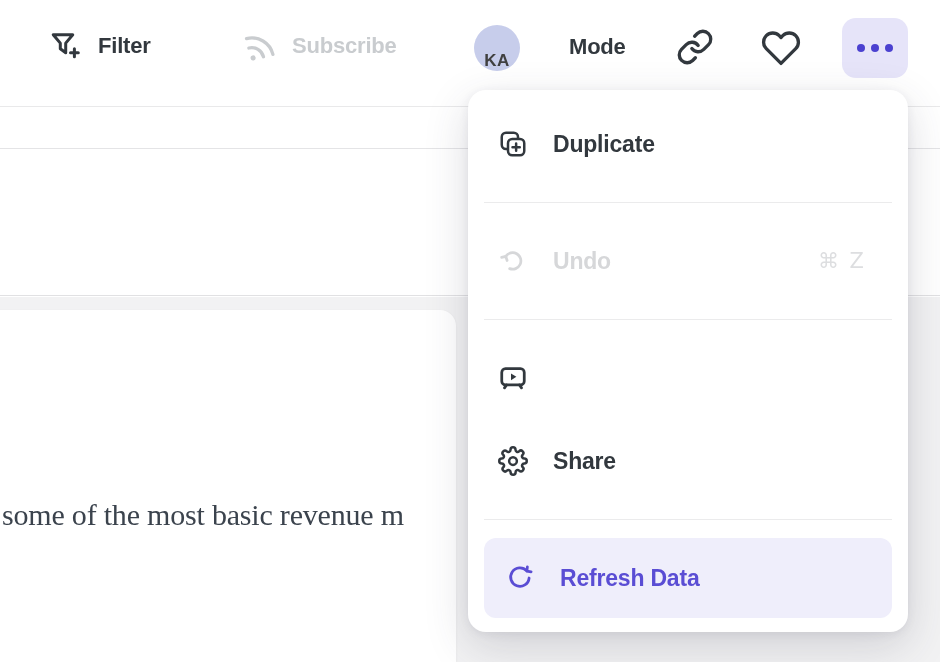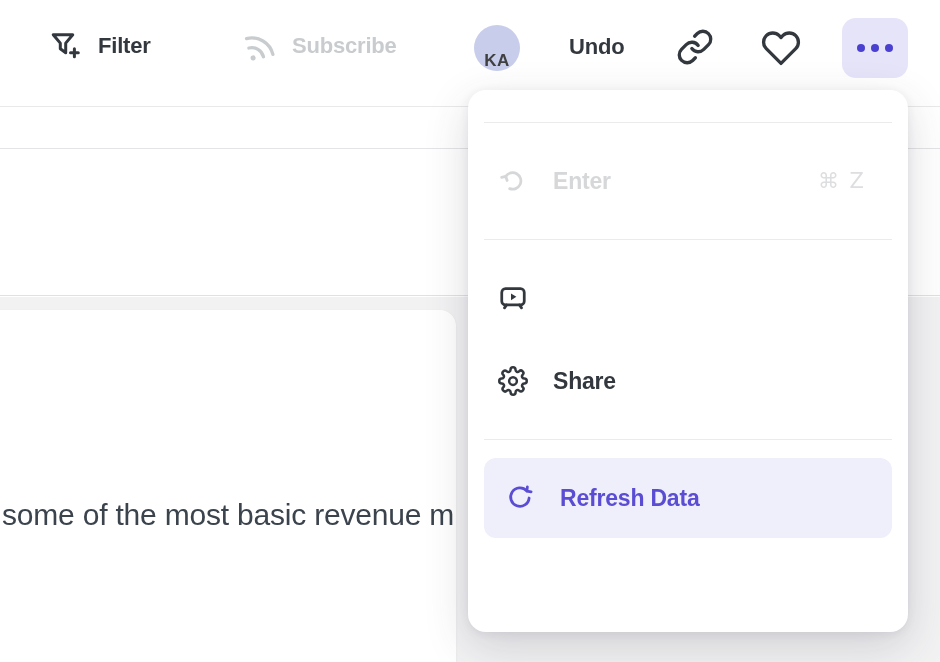--- a/index.html
+++ b/index.html
@@ -14,21 +14,21 @@
   .band-sub    { top:108px; height:41px; border-bottom:1px solid #e4e4e6; }
   .band-card   { top:150px; height:146px; border-bottom:1px solid #e1e1e3; }
   .lower-bg    { position:absolute; left:0; top:297px; width:940px; height:365px; background:#f2f2f3; }
   .card-bottom {
     position:absolute; left:-18px; top:310px; width:474px; height:370px;
     background:#fff; border-top-right-radius:16px;
     box-shadow:0 1px 3px rgba(0,0,0,0.06);
   }
   .body-snippet {
     position:absolute; left:20px; top:188px; width:600px;
-    font-size:30px; letter-spacing:-0.2px; color:#3b434d; white-space:nowrap;
+    font-size:30px; letter-spacing:-0.2px; color:#3b434d; white-space:nowrap;font-family:Liberation Serif, serif;
   }
   
   .toolbar { position:absolute; left:0; top:0; width:940px; height:107px; }
   .tb-item { position:absolute; display:flex; align-items:center; gap:14px; cursor:pointer; background:none; border:none; font-family:inherit; }
   .tb-label { font-size:22px; font-weight:700; letter-spacing:-0.2px; color:#32383e; }
   .tb-filter { left:48px; top:28px; }
   .tb-subscribe { left:242px; top:28px; }
   .tb-subscribe .tb-label { color:#c9cccf; }
   .tb-share { left:569px; top:34px; }
   .tb-link { left:676px; top:28px; }
@@ -106,21 +106,21 @@
         </svg>
       </span>
       <span class="tb-label">Subscribe</span>
     </button>
 
     <div class="avatar">
       <span>KA</span>
     </div>
 
     <button class="tb-item tb-share">
-      <span class="tb-label">Undo</span>
+      <span class="tb-label">Mode</span>
     </button>
 
     <button class="tb-item tb-link">
       <span class="mi-icon">
         <svg width="38" height="38" viewBox="0 0 24 24" fill="none" stroke="#32383e" stroke-width="2.1" stroke-linecap="round" stroke-linejoin="round">
           <path d="M10 13a5 5 0 0 0 7.54.54l3-3a5 5 0 0 0-7.07-7.07l-1.72 1.71"></path>
           <path d="M14 11a5 5 0 0 0-7.54-.54l-3 3a5 5 0 0 0 7.07 7.07l1.71-1.71"></path>
         </svg>
       </span>
     </button>
@@ -135,31 +135,41 @@
 
     <button class="more-btn">
       <span class="dot"></span>
       <span class="dot"></span>
       <span class="dot"></span>
     </button>
   </div>
 
   <div class="dropdown">
 
+    <button class="menu-item">
+      <span class="mi-icon">
+        <svg width="30" height="30" viewBox="0 0 24 24" fill="none" stroke="#32383e" stroke-width="2" stroke-linecap="round" stroke-linejoin="round">
+          <rect x="3" y="3" width="13" height="13" rx="3.4"></rect>
+          <rect x="8" y="8" width="13" height="13" rx="3.4" fill="#ffffff"></rect>
+          <path d="M14.5 11.6v5.8M11.6 14.5h5.8"></path>
+        </svg>
+      </span>
+      <span class="mi-label">Duplicate</span>
+    </button>
 
     <div class="menu-divider"></div>
 
     <button class="menu-item disabled">
       <span class="mi-icon">
         <svg width="30" height="30" viewBox="0 0 24 24" fill="none" stroke="#d6d7d9" stroke-width="2.2" stroke-linecap="round" stroke-linejoin="round">
           <path d="M6.2 8.3A6.6 6.6 0 1 1 9.3 18.1"></path>
           <path d="M2.9 9.1l3.3-0.8 1.1 3.3"></path>
         </svg>
       </span>
-      <span class="mi-label">Enter</span>
+      <span class="mi-label">Undo</span>
       <span class="mi-shortcut">⌘ Z</span>
     </button>
 
     <div class="menu-divider"></div>
 
     <button class="menu-item">
       <span class="mi-icon">
         <svg width="30" height="30" viewBox="0 0 24 24" fill="none" stroke="#32383e" stroke-width="2.2" stroke-linecap="round" stroke-linejoin="round">
           <rect x="3" y="4.5" width="18" height="13" rx="3"></rect>
           <path d="M10.4 8.3l4.3 2.7-4.3 2.7z" fill="#32383e" stroke="none"></path>

